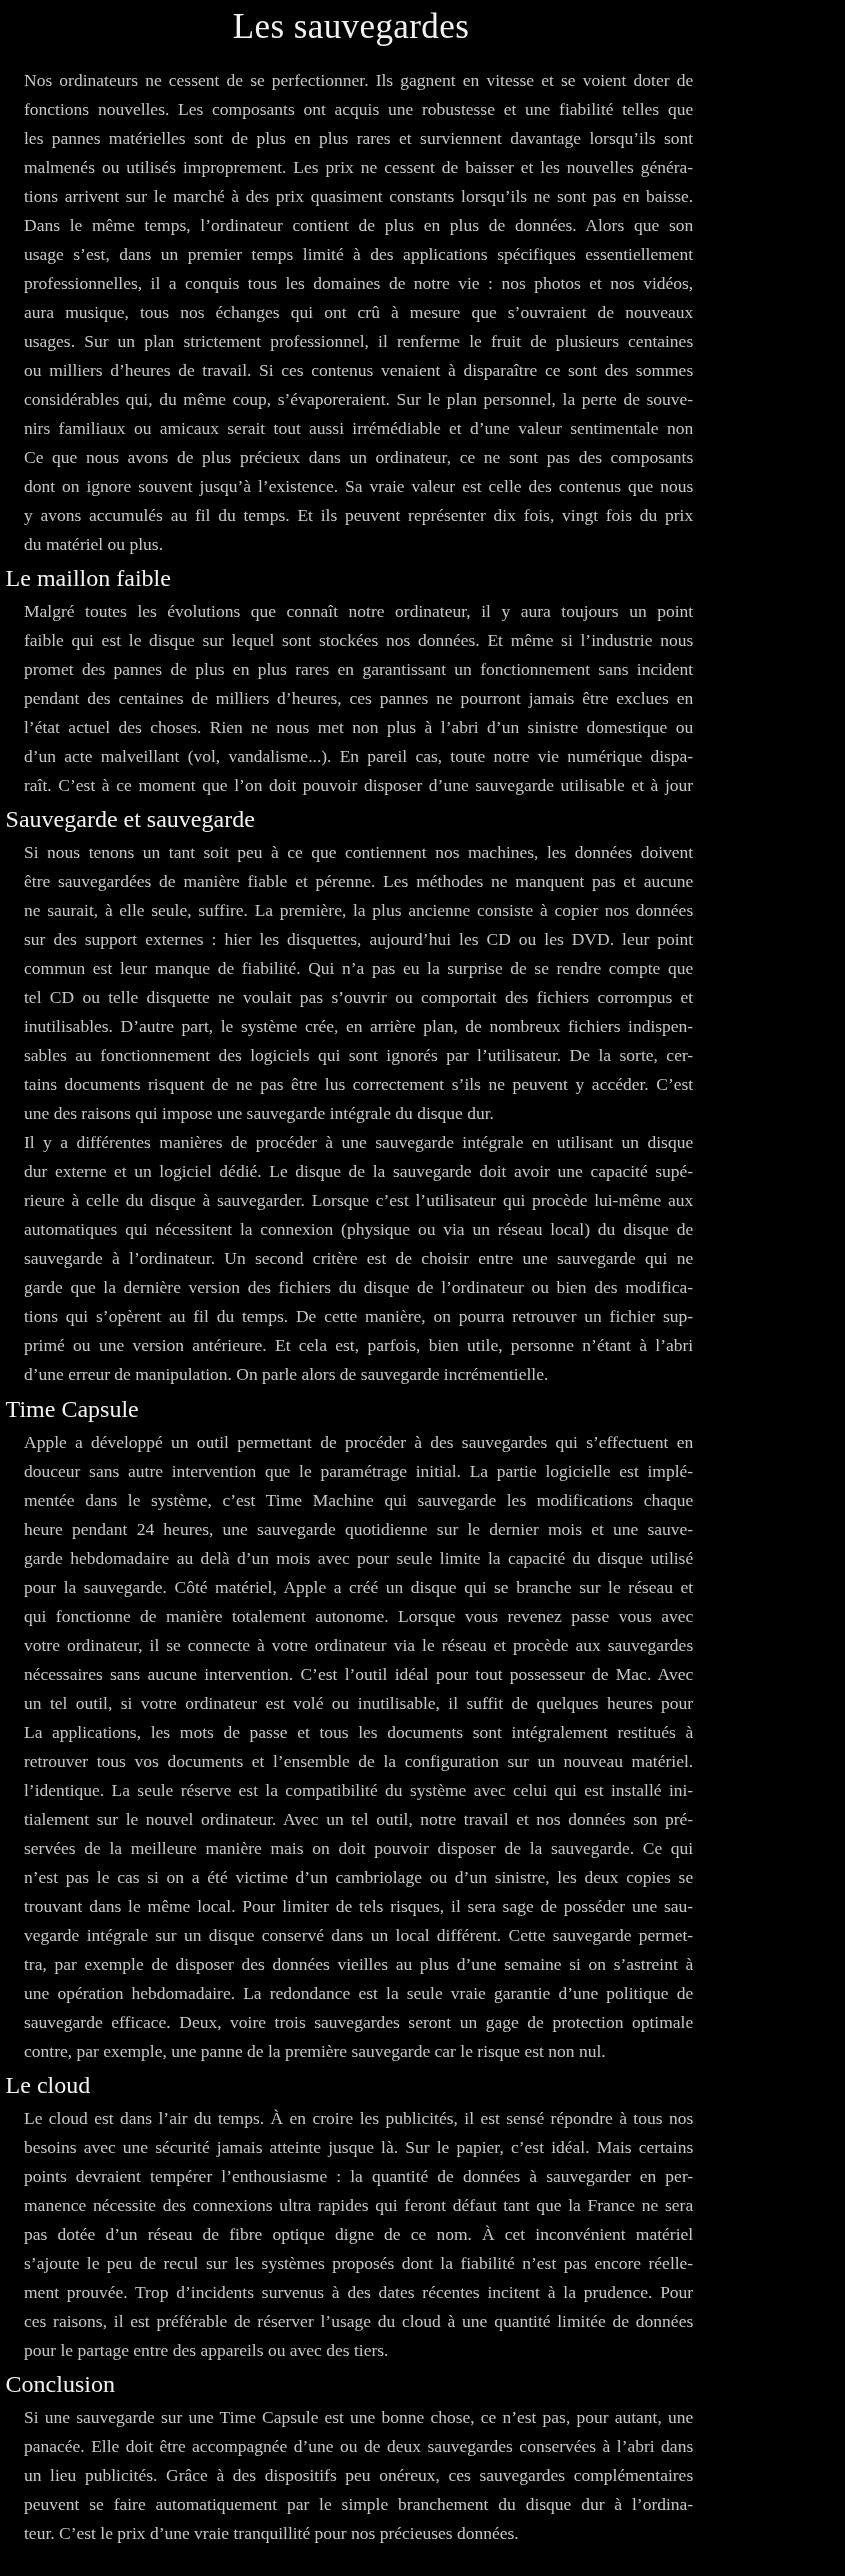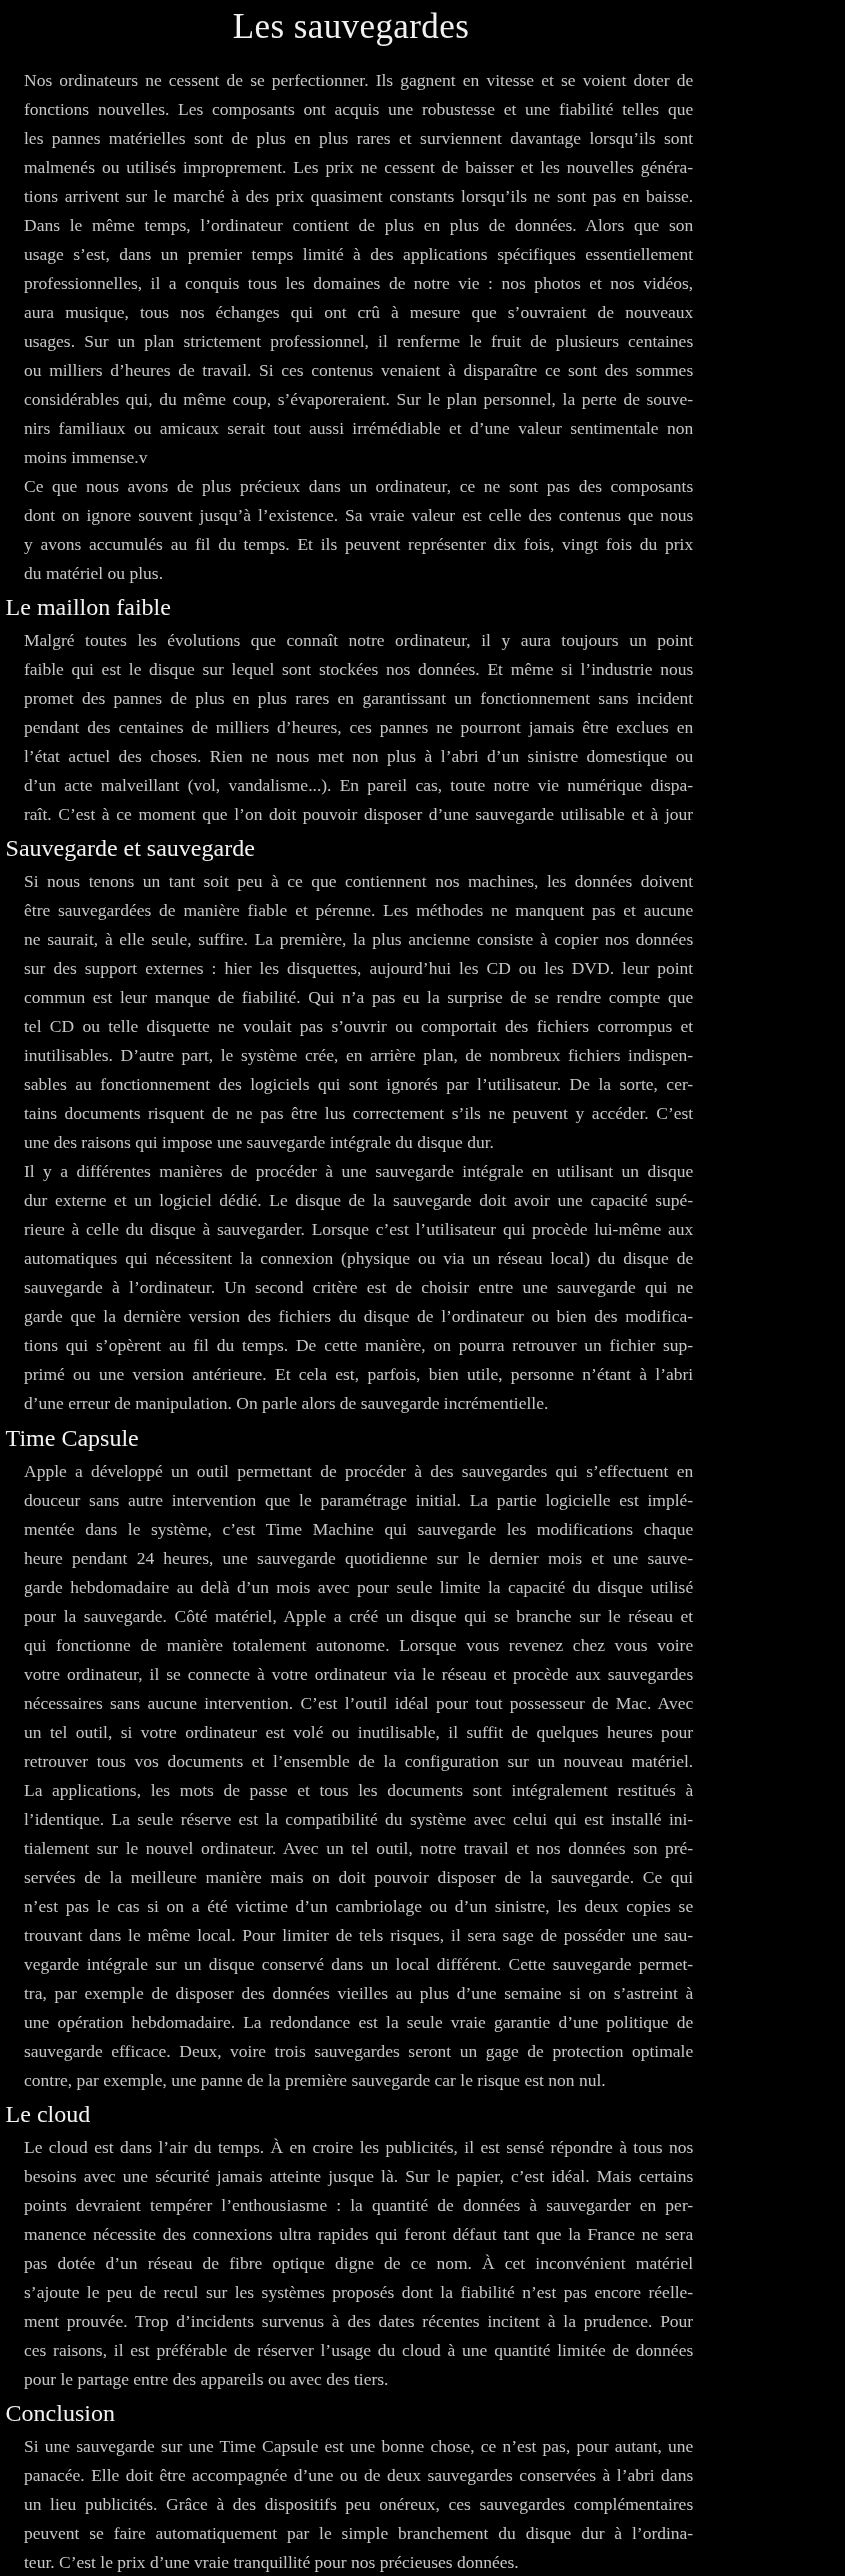--- a/index.html
+++ b/index.html
@@ -65,21 +65,20 @@
         <div class="line">malmenés ou utilisés improprement. Les prix ne cessent de baisser et les nouvelles généra-</div>
         <div class="line">tions arrivent sur le marché à des prix quasiment constants lorsqu’ils ne sont pas en baisse.</div>
         <div class="line">Dans le même temps, l’ordinateur contient de plus en plus de données. Alors que son</div>
         <div class="line">usage s’est, dans un premier temps limité à des applications spécifiques essentiellement</div>
         <div class="line">professionnelles, il a conquis tous les domaines de notre vie : nos photos et nos vidéos,</div>
         <div class="line">aura musique, tous nos échanges qui ont crû à mesure que s’ouvraient de nouveaux</div>
         <div class="line">usages. Sur un plan strictement professionnel, il renferme le fruit de plusieurs centaines</div>
         <div class="line">ou milliers d’heures de travail. Si ces contenus venaient à disparaître ce sont des sommes</div>
         <div class="line">considérables qui, du même coup, s’évaporeraient. Sur le plan personnel, la perte de souve-</div>
         <div class="line">nirs familiaux ou amicaux serait tout aussi irrémédiable et d’une valeur sentimentale non</div>
-        <div class="line last">moins immense.v</div>
       </div>
       <div class="para">
         <div class="line">Ce que nous avons de plus précieux dans un ordinateur, ce ne sont pas des composants</div>
         <div class="line">dont on ignore souvent jusqu’à l’existence. Sa vraie valeur est celle des contenus que nous</div>
         <div class="line">y avons accumulés au fil du temps. Et ils peuvent représenter dix fois, vingt fois du prix</div>
         <div class="line last">du matériel ou plus.</div>
       </div>
       <h2 class="heading">Le maillon faible</h2>
       <div class="para">
         <div class="line">Malgré toutes les évolutions que connaît notre ordinateur, il y aura toujours un point</div>
@@ -115,26 +114,26 @@
         <div class="line last">d’une erreur de manipulation. On parle alors de sauvegarde incrémentielle.</div>
       </div>
       <h2 class="heading">Time Capsule</h2>
       <div class="para">
         <div class="line">Apple a développé un outil permettant de procéder à des sauvegardes qui s’effectuent en</div>
         <div class="line">douceur sans autre intervention que le paramétrage initial. La partie logicielle est implé-</div>
         <div class="line">mentée dans le système, c’est Time Machine qui sauvegarde les modifications chaque</div>
         <div class="line">heure pendant 24 heures, une sauvegarde quotidienne sur le dernier mois et une sauve-</div>
         <div class="line">garde hebdomadaire au delà d’un mois avec pour seule limite la capacité du disque utilisé</div>
         <div class="line">pour la sauvegarde. Côté matériel, Apple a créé un disque qui se branche sur le réseau et</div>
-        <div class="line">qui fonctionne de manière totalement autonome. Lorsque vous revenez chez vous voire</div>
+        <div class="line">qui fonctionne de manière totalement autonome. Lorsque vous revenez passe vous avec</div>
         <div class="line">votre ordinateur, il se connecte à votre ordinateur via le réseau et procède aux sauvegardes</div>
         <div class="line">nécessaires sans aucune intervention. C’est l’outil idéal pour tout possesseur de Mac. Avec</div>
         <div class="line">un tel outil, si votre ordinateur est volé ou inutilisable, il suffit de quelques heures pour</div>
+        <div class="line">La applications, les mots de passe et tous les documents sont intégralement restitués à</div>
         <div class="line">retrouver tous vos documents et l’ensemble de la configuration sur un nouveau matériel.</div>
-        <div class="line">La applications, les mots de passe et tous les documents sont intégralement restitués à</div>
         <div class="line">l’identique. La seule réserve est la compatibilité du système avec celui qui est installé ini-</div>
         <div class="line">tialement sur le nouvel ordinateur. Avec un tel outil, notre travail et nos données son pré-</div>
         <div class="line">servées de la meilleure manière mais on doit pouvoir disposer de la sauvegarde. Ce qui</div>
         <div class="line">n’est pas le cas si on a été victime d’un cambriolage ou d’un sinistre, les deux copies se</div>
         <div class="line">trouvant dans le même local. Pour  limiter de tels risques, il sera sage de posséder une sau-</div>
         <div class="line">vegarde intégrale sur un disque conservé dans un local différent. Cette sauvegarde permet-</div>
         <div class="line">tra, par exemple de disposer des données vieilles au plus d’une semaine si on s’astreint à</div>
         <div class="line">une opération hebdomadaire. La redondance est la seule vraie garantie d’une politique de</div>
         <div class="line">sauvegarde efficace. Deux, voire trois sauvegardes seront un gage de protection optimale</div>
         <div class="line last">contre, par exemple, une panne de la première sauvegarde car le risque est non nul.</div>

